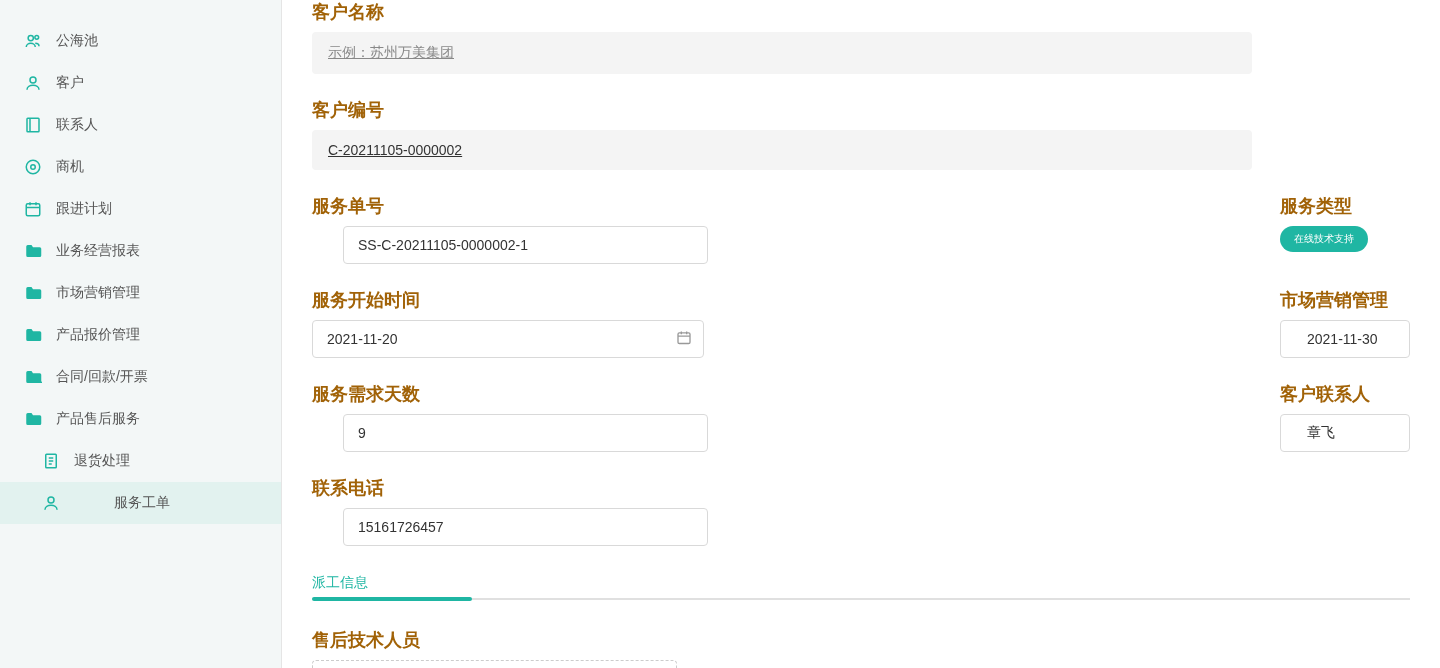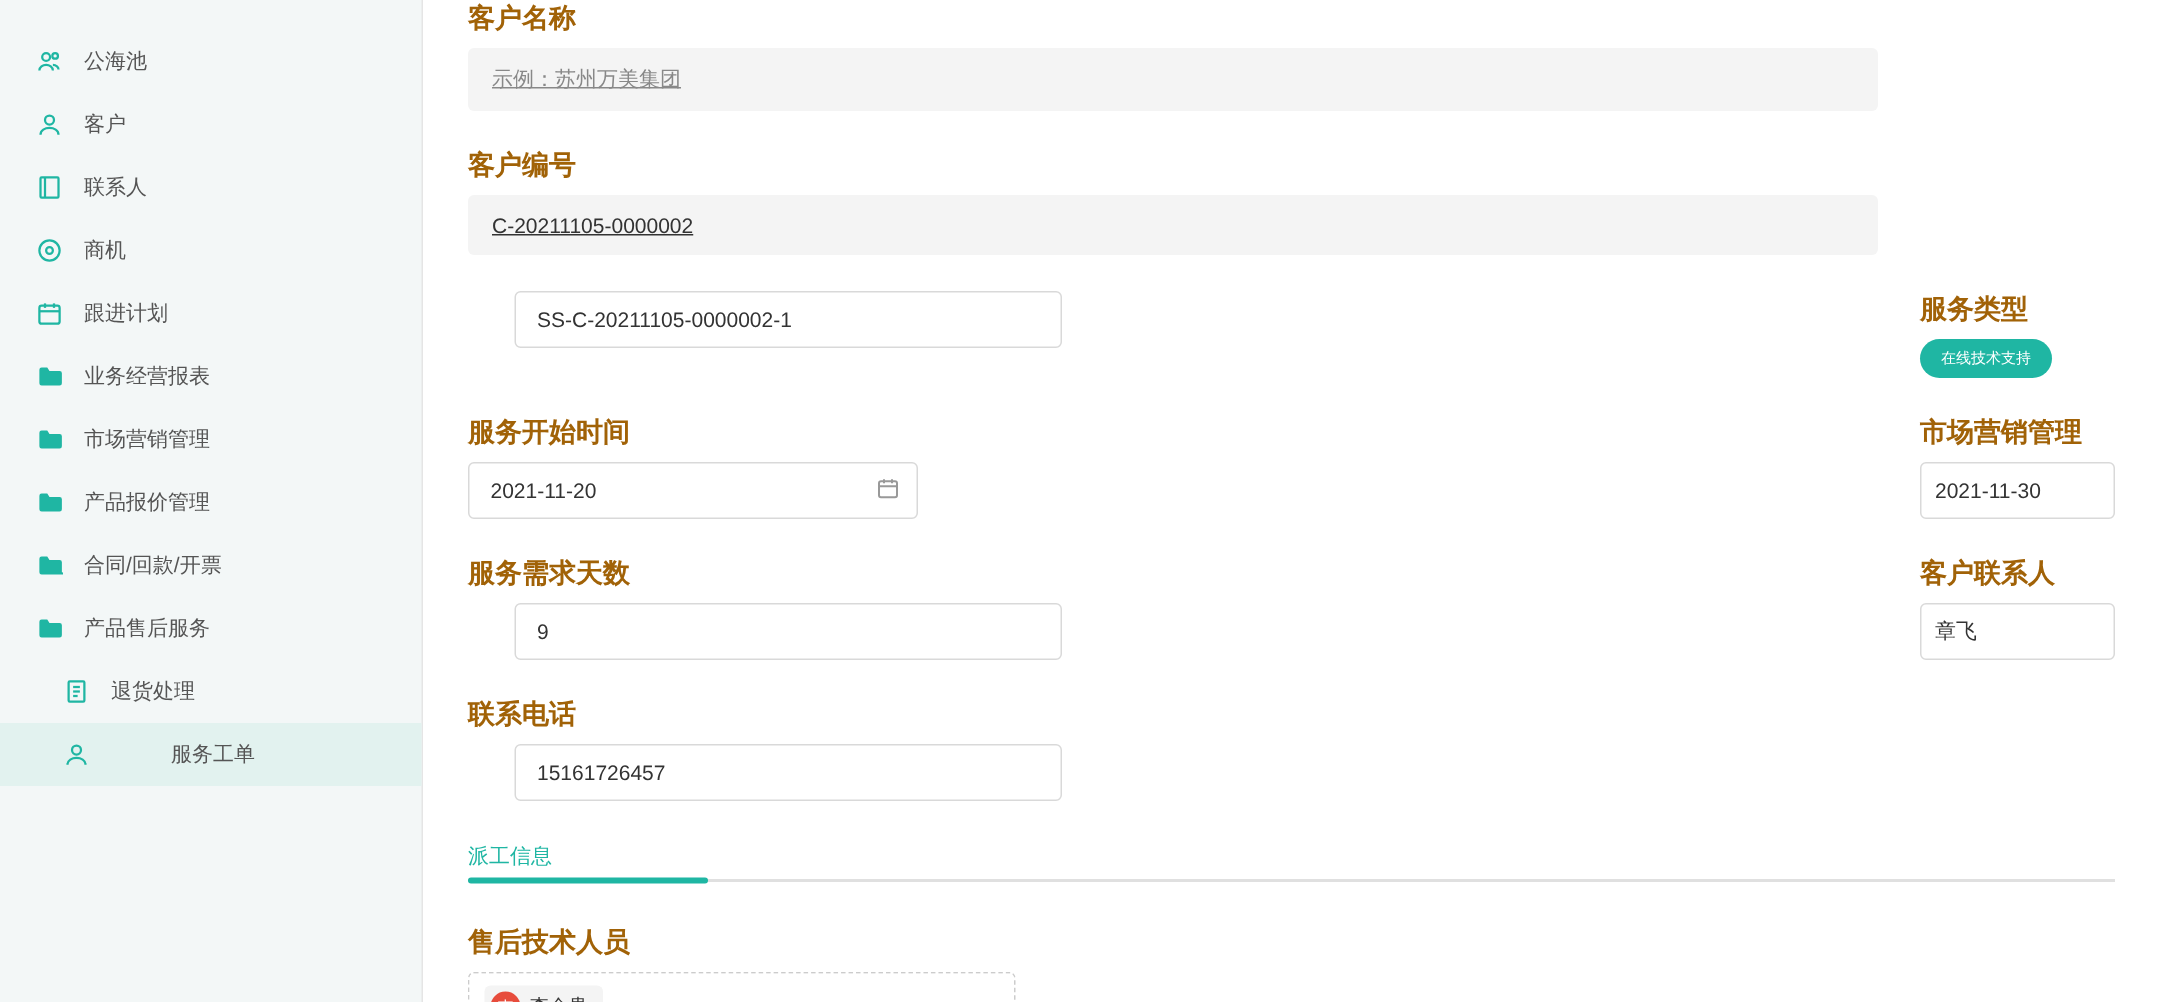--- a/index.html
+++ b/index.html
@@ -117,21 +117,21 @@
       padding: 10px 14px;
       border: 1px solid #d9d9d9;
       border-radius: 4px;
       font-size: 14px;
       color: #333;
       background: #fff;
       margin-left: 31px;
     }
     .date-input-wrapper {
       position: relative;
-      width: 300px;
+      width: 392px;
     }
     .date-input {
       width: 100%;
       padding: 10px 40px 10px 14px;
       border: 1px solid #d9d9d9;
       border-radius: 4px;
       font-size: 14px;
       color: #333;
       background: #fff;
     }
@@ -196,21 +196,21 @@
       border-radius: 50%;
       background: #e74c3c;
       color: #fff;
       display: inline-flex;
       align-items: center;
       justify-content: center;
       font-size: 11px;
     }
 
     .right-value {
-      padding: 10px 9px;
+      padding: 10px 26px;
       border: 1px solid #d9d9d9;
       border-radius: 4px;
       font-size: 14px;
       color: #333;
       background: #fff;
       width: 100%;
       min-width: 120px;
     }
   </style>
 </head>
@@ -338,20 +338,21 @@
       <div class="readonly-field">示例：苏州万美集团</div>
     </div>
 
     <div class="field-group">
       <label class="field-label">客户编号</label>
       <div class="readonly-field dark">C-20211105-0000002</div>
     </div>
 
     <div class="form-row">
       <div class="form-col left">
+        <label class="field-label">服务单号</label>
         <input class="text-input" type="text" value="SS-C-20211105-0000002-1" style="">
       </div>
       <div class="form-col right">
         <label class="field-label">服务类型</label>
         <span class="tag">在线技术支持</span>
       </div>
     </div>
 
     <div class="form-row">
       <div class="form-col left">

